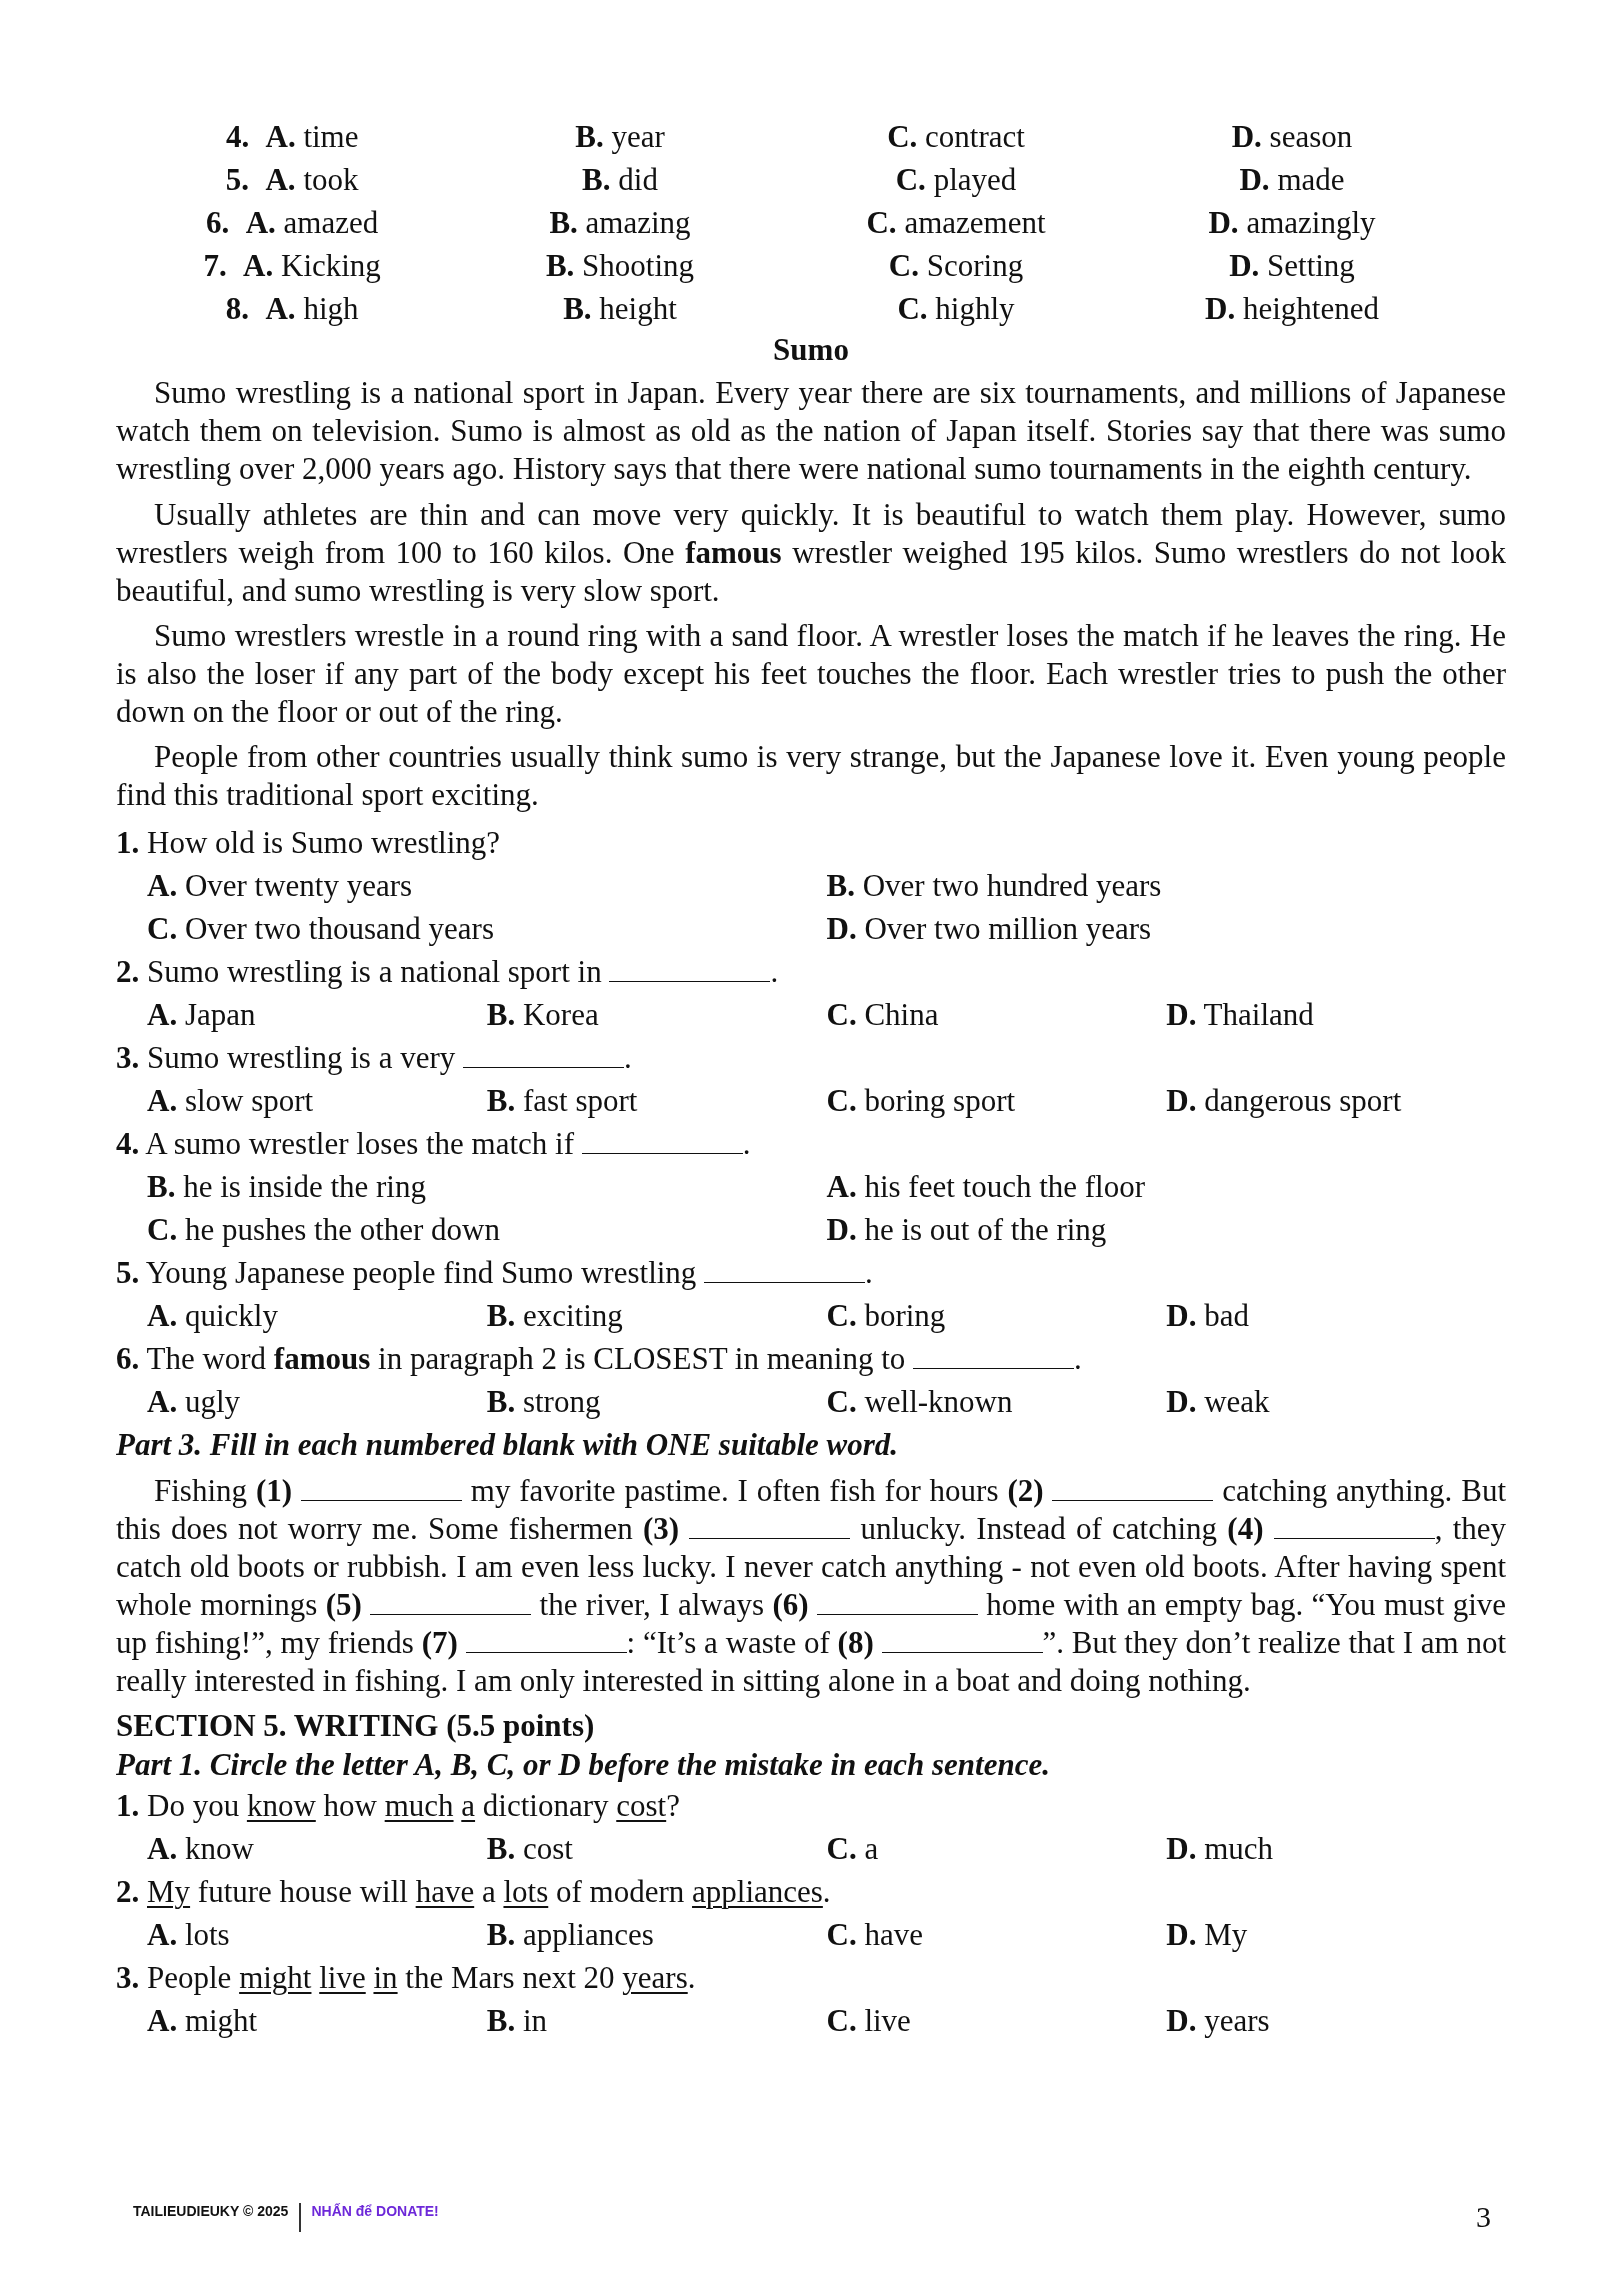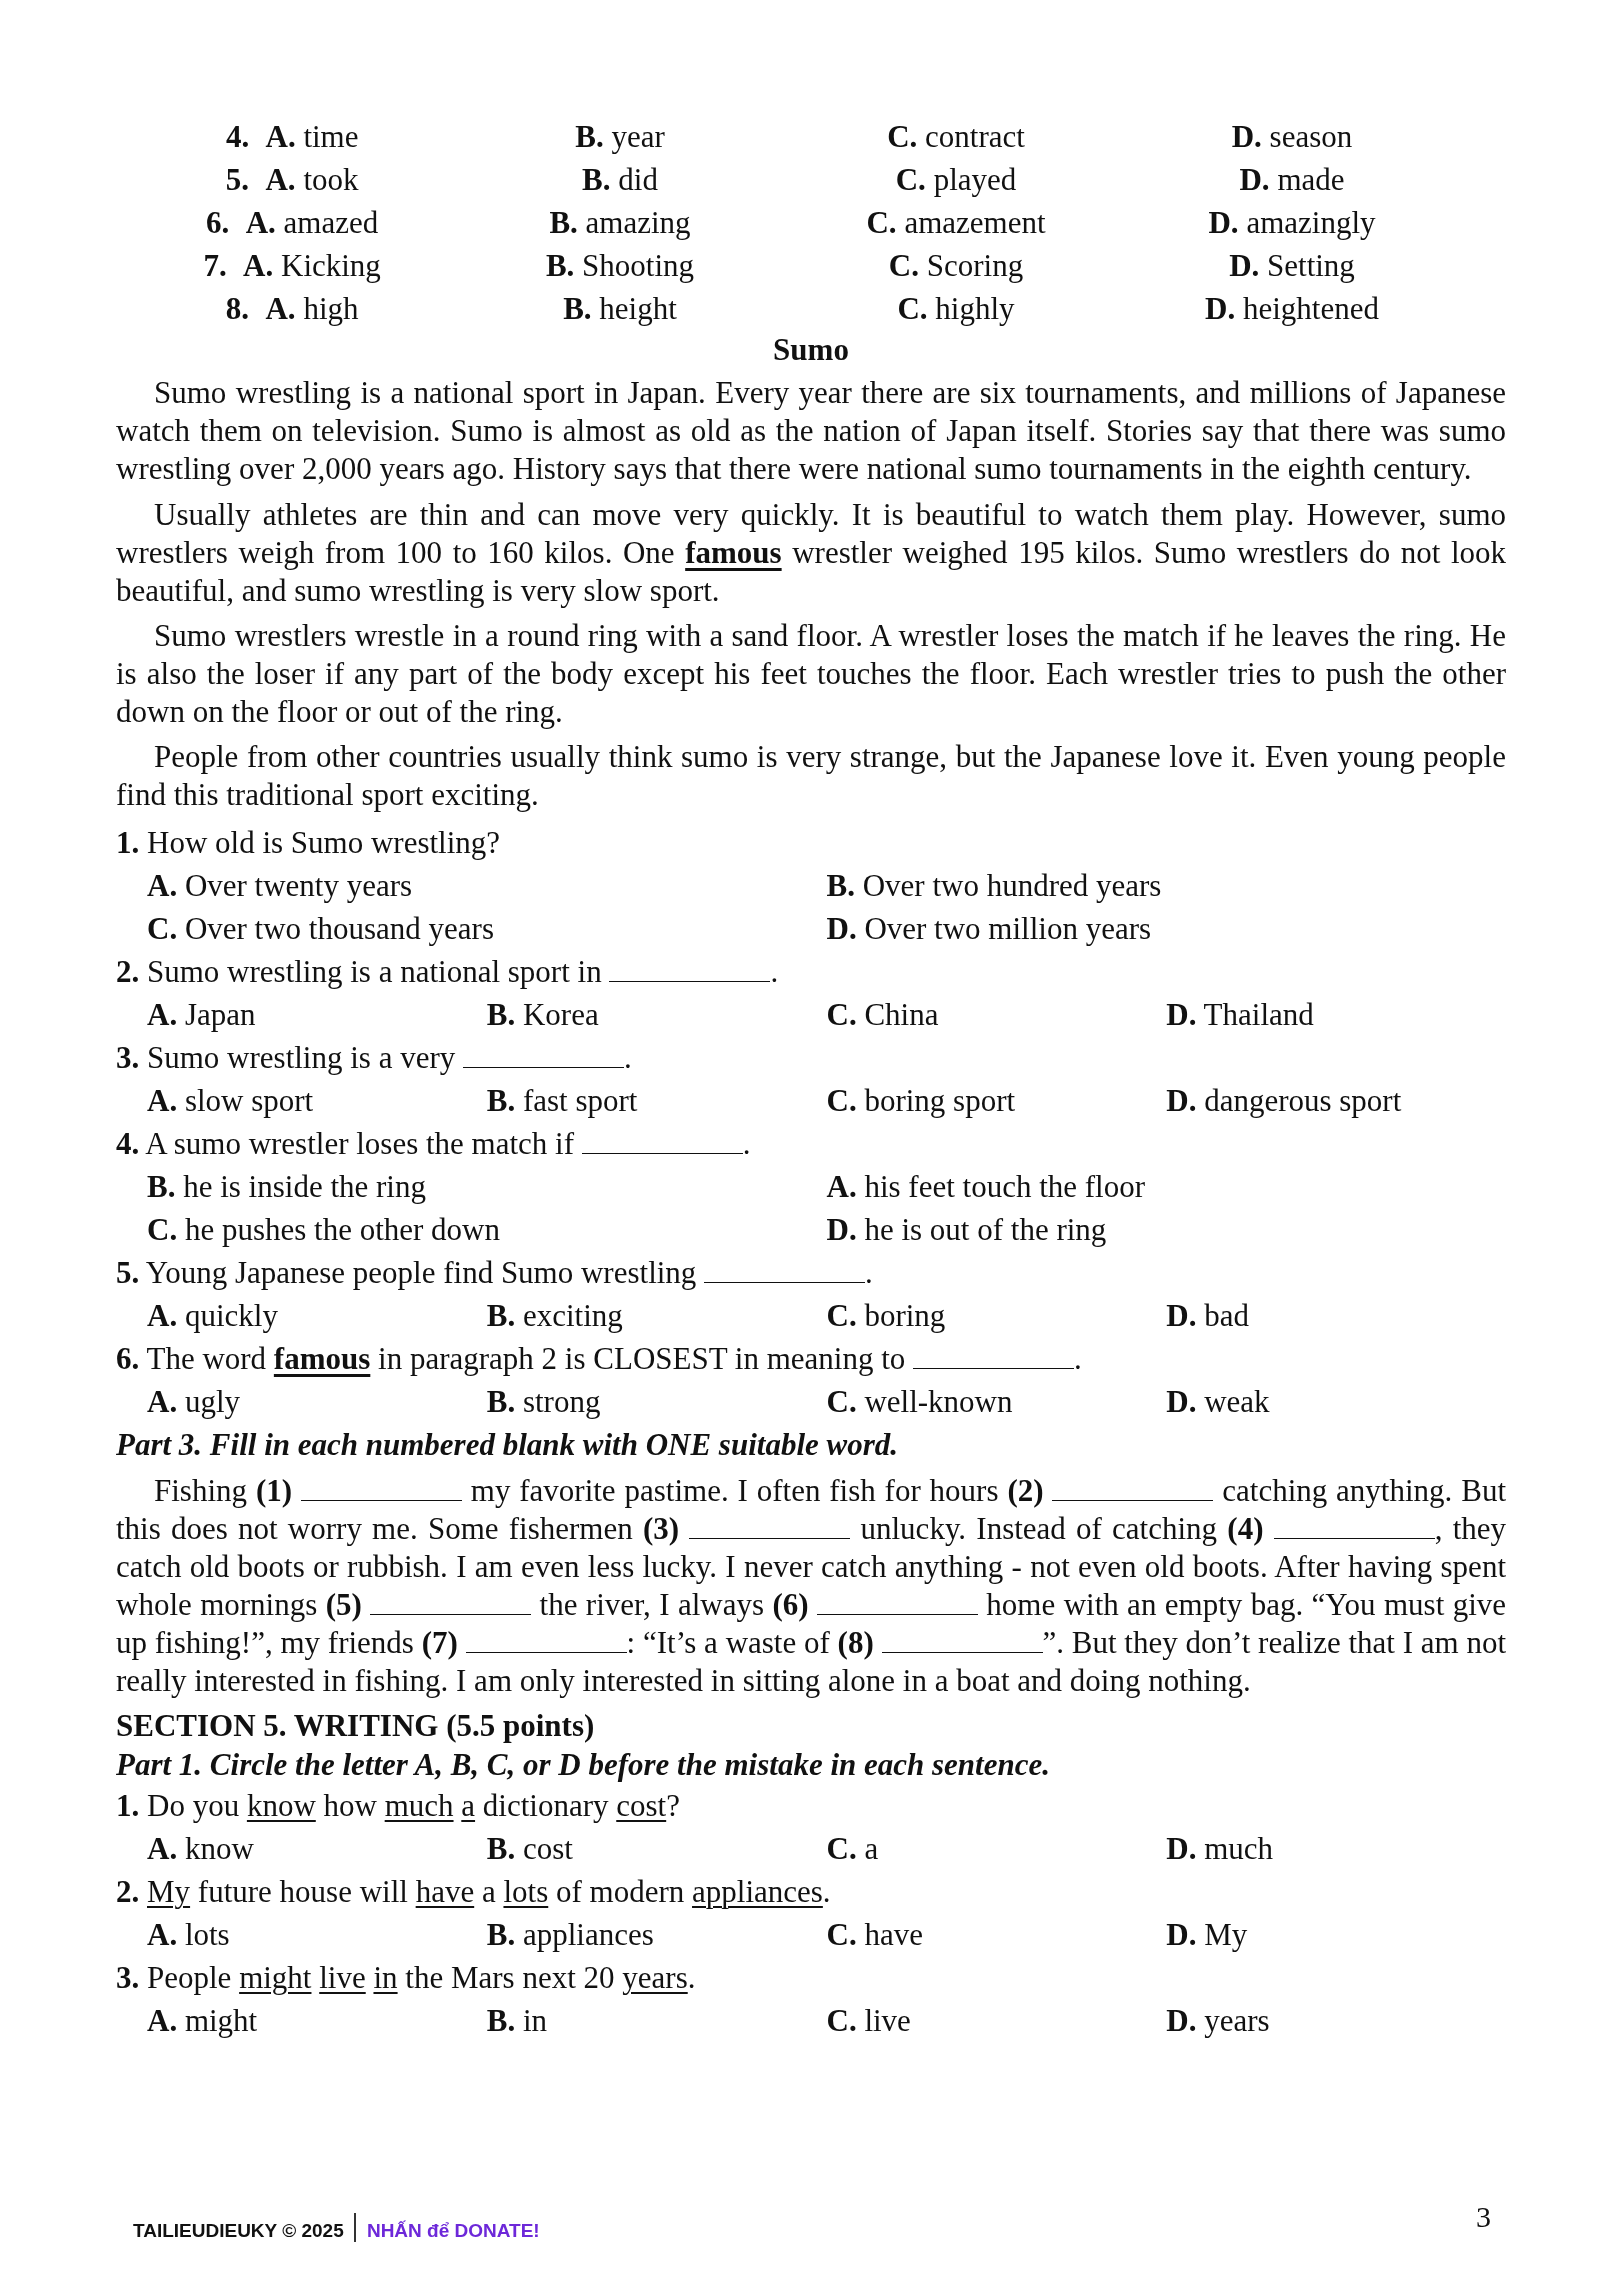--- a/index.html
+++ b/index.html
@@ -3,34 +3,34 @@
   <meta charset="utf-8">
   <style>
     html, body { margin: 0; padding: 0; background: #ffffff; }
     body { width: 1621px; height: 2293px; position: relative; overflow: hidden;
            font-family: "Liberation Serif", serif; color: #111; font-size: 31px; }
     .page { position: absolute; left: 116px; top: 115px; width: 1390px; }
     .line { height: 43px; line-height: 43px; white-space: nowrap; position: relative; }
     .b { font-weight: bold; }
     .bi { font-weight: bold; font-style: italic; }
     .u { text-decoration: underline; text-underline-offset: 3.6px; text-decoration-thickness: 1.8px; }
-    .ub { font-weight: bold; text-decoration: underline; text-underline-offset: 4.5px; text-decoration-thickness: 2.7px; }
+    .ub { font-weight: bold; text-underline-offset: 4.5px; text-decoration-thickness: 2.7px; }
     .opts4 { display: flex; }
     .opts4 > div { width: 336px; text-align: center; }
     .opts4-q { display: flex; padding-left: 31px; }
     .opts4-q > div { width: 349px; }
     .opts2 { display: flex; padding-left: 31px; }
     .opts2 > div { width: 699px; }
     .num { display: inline-block; width: 56px; font-weight: bold; }
     .center { text-align: center; }
     .para { text-align: justify; text-align-last: left; line-height: 38px; margin: 5.4px 0 7.2px 0; text-indent: 38px; }
     .blank { display: inline-block; width: 161px; border-bottom: 1.8px solid #111; height: 27px; vertical-align: baseline; }
     .blank-sm { display: inline-block; width: 161px; border-bottom: 1.8px solid #111; height: 25px; }
-    .footer { position: absolute; left: 133px; top: 2203px; height: 39px; display: flex; align-items: flex-end;
-              font-family: "Liberation Sans", sans-serif; font-weight: bold; font-size: 19px; }
+    .footer { position: absolute; left: 133px; top: 2203px; height: 39px; display: flex; align-items: flex-start;
+              font-family: "Liberation Sans", sans-serif; font-weight: bold; font-size: 14px; }
     .footer .brand { color: #111; }
     .footer .sep { width: 1.8px; height: 29px; background: #333; margin: 0 10.7px; }
     .footer .donate { color: #6d28d9; }
     .page-num { position: absolute; left: 1476px; top: 2200px; font-size: 30px; }
   </style>
 </head>
 <body>
 
 <div class="page">
 

